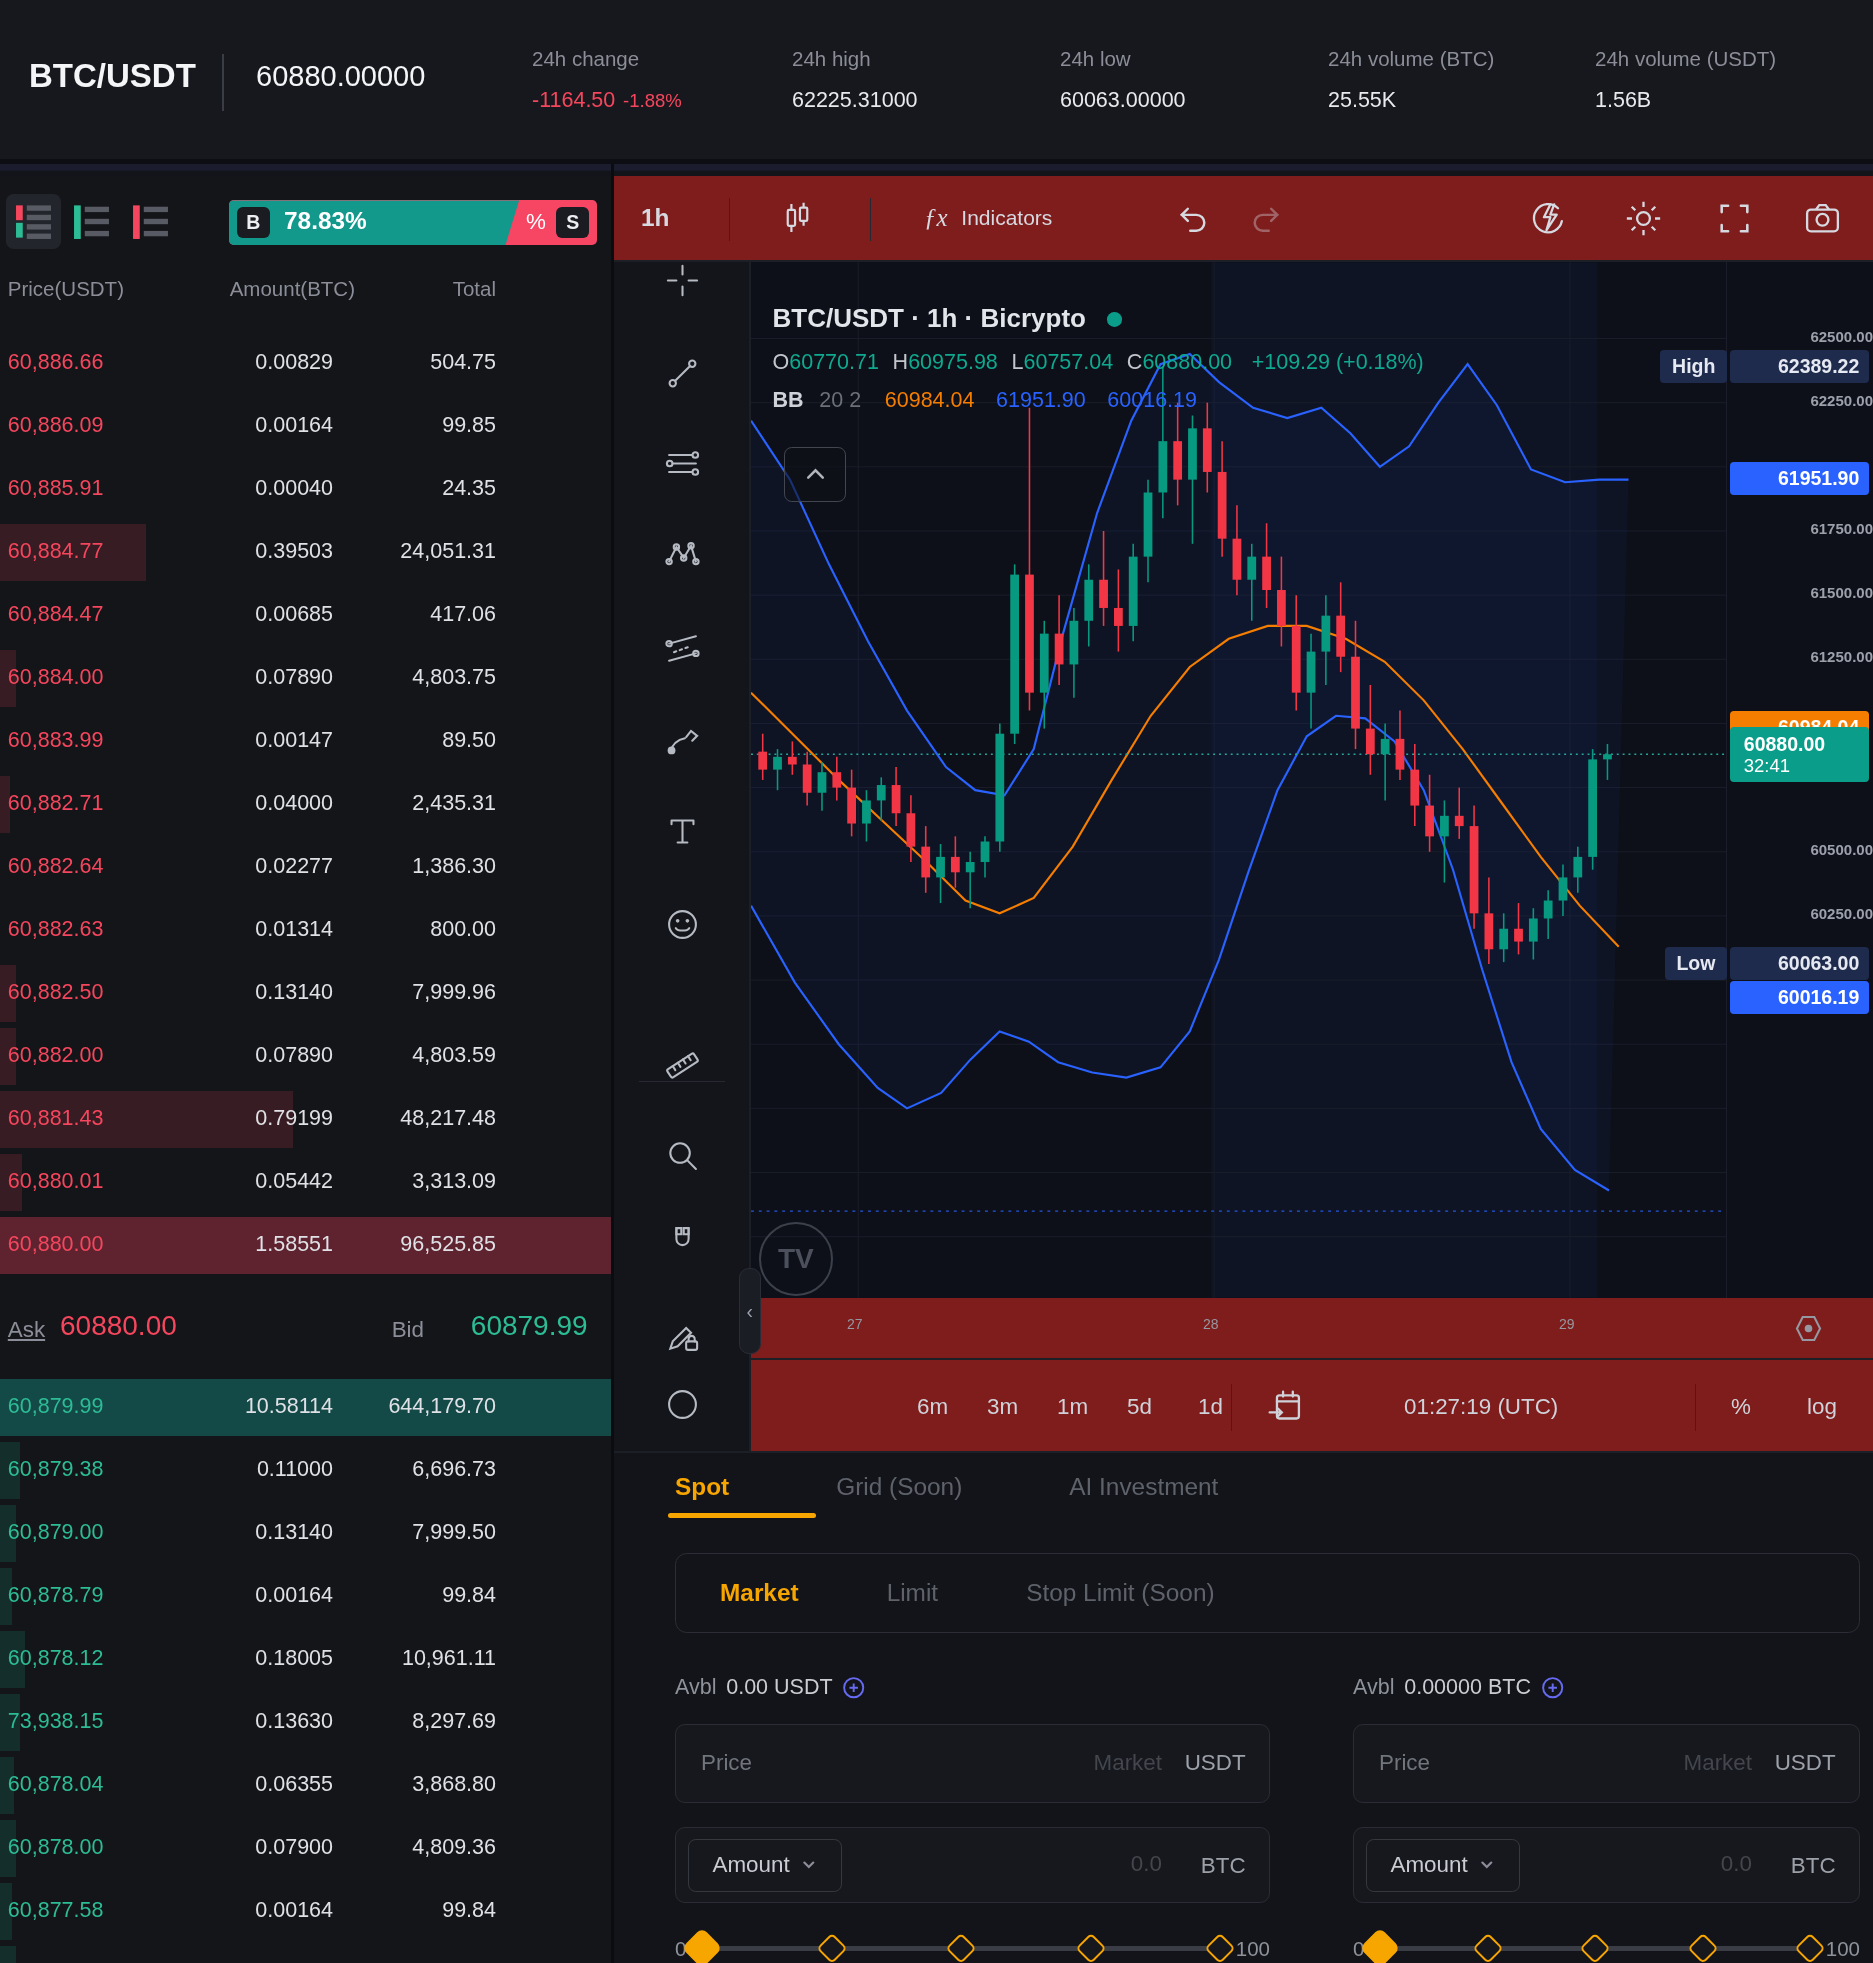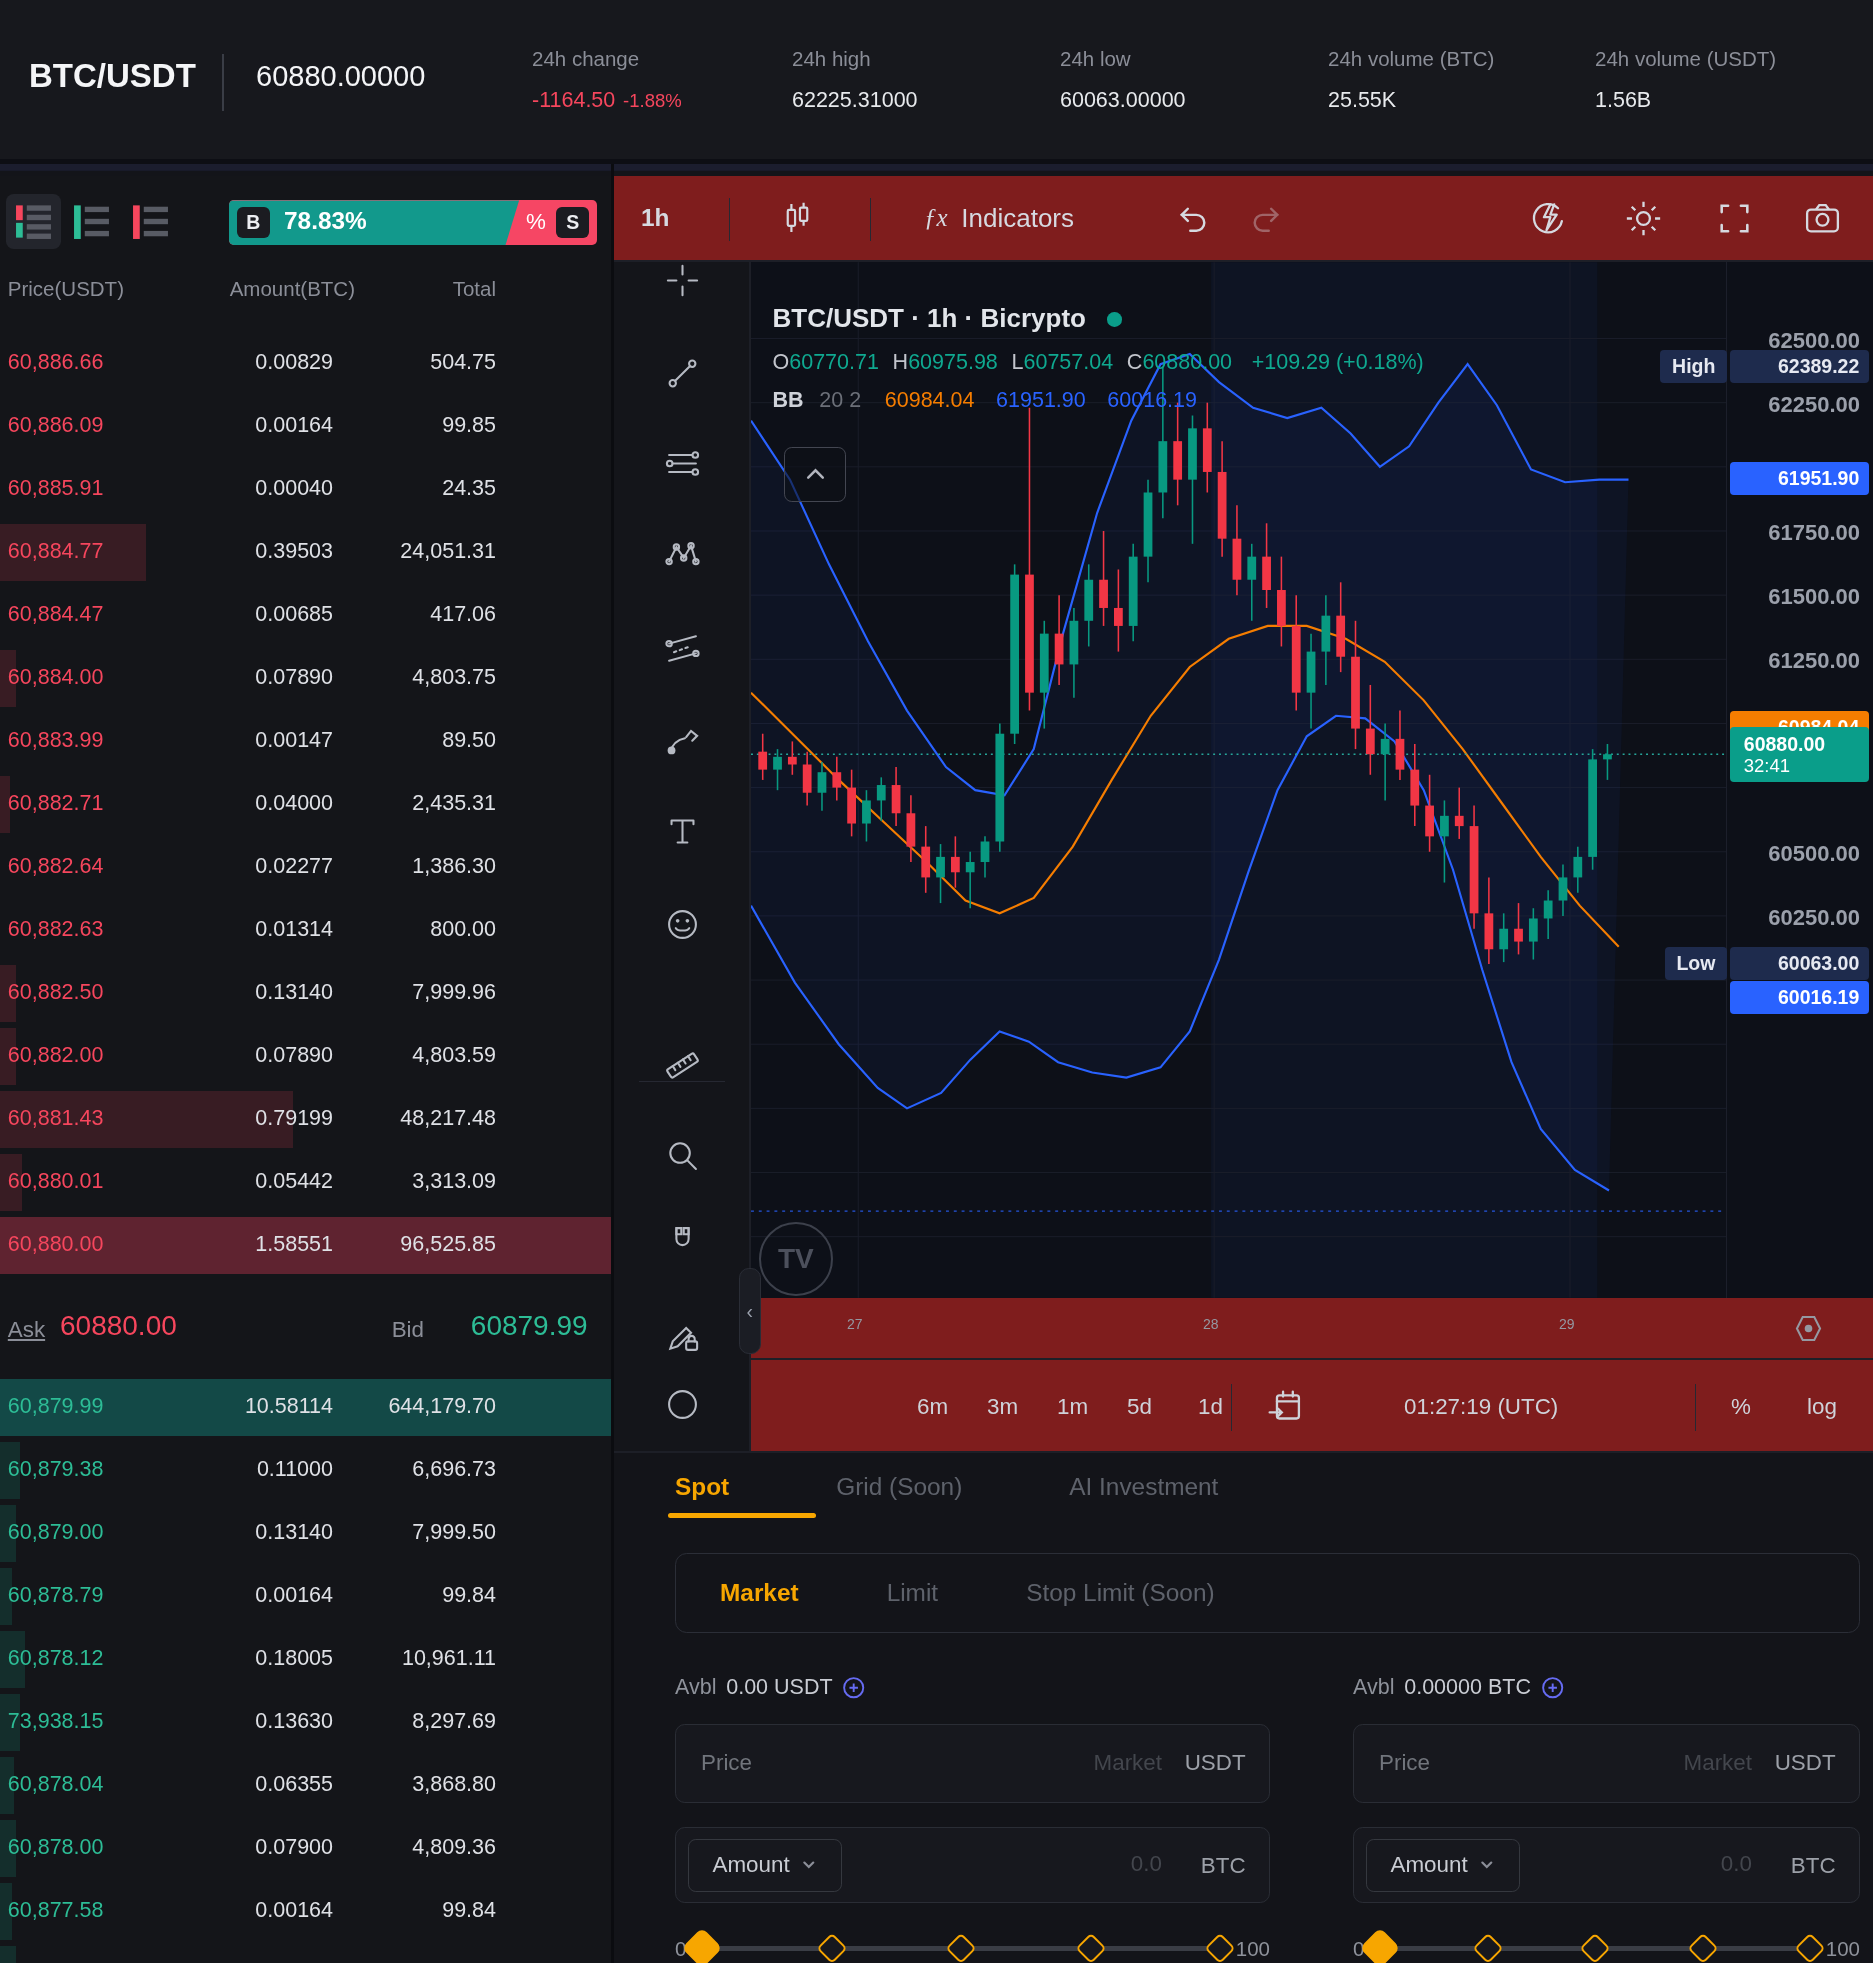--- a/index.html
+++ b/index.html
@@ -52,33 +52,33 @@
   .askbid .ask-v { position:absolute; left:60px; top:17.6px; font-size:28px; color:#f6465d; }
   .askbid .bid-l { position:absolute; right:187px; top:25px; font-size:22.4px; color:#8b8e98; }
   .askbid .bid-v { position:absolute; right:23.4px; top:17.6px; font-size:28px; color:#2dbd96; }
   .ob-divider { position:absolute; left:611px; top:164px; width:2.9px; height:1799px; background:#0b0c10; }
   
   .chart-section { position:absolute; left:614px; top:176px; width:1259px; height:1276px; background:#7f1d1d; }
   .chart-toolbar { position:absolute; left:0; top:0; width:1259px; height:86px; border-bottom:2px solid #1d1f27; }
   .ctb-item { position:absolute; top:0; height:84px; display:flex; align-items:center; color:#d6d9e0; }
   .ctb-sep { position:absolute; top:21.5px; width:1px; height:43px; background:#262832; }
   .interval { font-size:24.4px; font-weight:600; }
-  .indicators-lbl { font-size:26px; margin-left:13.7px; }
+  .indicators-lbl { font-size:21px; margin-left:13.7px; }
   .fx { font-size:25px; font-style:italic; font-family:"Liberation Serif","DejaVu Serif",serif; }
   
   .draw-toolbar { position:absolute; left:0; top:86px; width:137px; height:1190px; background:#14151a; border-right:2px solid #1d1f27; overflow:hidden; }
   .dt-icon { position:absolute; left:49px; width:39px; height:39px; }
   .dt-sep { position:absolute; left:25px; width:86px; height:1px; background:#262832; }
   .collapse-handle { position:absolute; left:125px; top:1092px; width:21.5px; height:86px; background:#1b1d24;
     border:1px solid #2a2d36; border-radius:9.8px; color:#9aa0ac; font-size:19.5px;
     display:flex; align-items:center; justify-content:center; z-index:5; }
   
   .chart-body { position:absolute; left:137px; top:86px; width:1123px; height:1036px; background:#0d1018; overflow:hidden; }
   .price-scale { position:absolute; left:975px; top:0; width:147px; height:1036px; background:#0d1018; border-left:1px solid #1c1f2b; }
-  .tick { position:absolute; right:13px; font-size:22px; font-weight:600; color:#9ba0ab; white-space:nowrap; }
+  .tick { position:absolute; right:0; font-size:15px; font-weight:600; color:#9ba0ab; white-space:nowrap; }
   .badge { position:absolute; right:3.9px; width:139px; height:33px; border-radius:3.9px; color:#fff; font-size:19.5px; font-weight:700;
     display:flex; align-items:center; justify-content:flex-end; padding-right:9.8px; }
   .badge.blue { background:#2962ff; }
   .badge.orange { background:#f57d00; }
   .badge.navy { background:#1e2b4d; color:#e6e9f2; }
   .badge .prefix { position:absolute; right:142px; height:33px; background:#1e2b4d; border-radius:3.9px;
     padding:0 11.7px; display:flex; align-items:center; font-weight:600; color:#e6e9f2; white-space:nowrap; }
   .badge.green { background:#0a9e8a; height:55px; flex-direction:column; align-items:flex-start; justify-content:center;
     padding-left:13.7px; line-height:1.15; }
   .badge.green .sub { font-weight:400; font-size:18.5px; }

